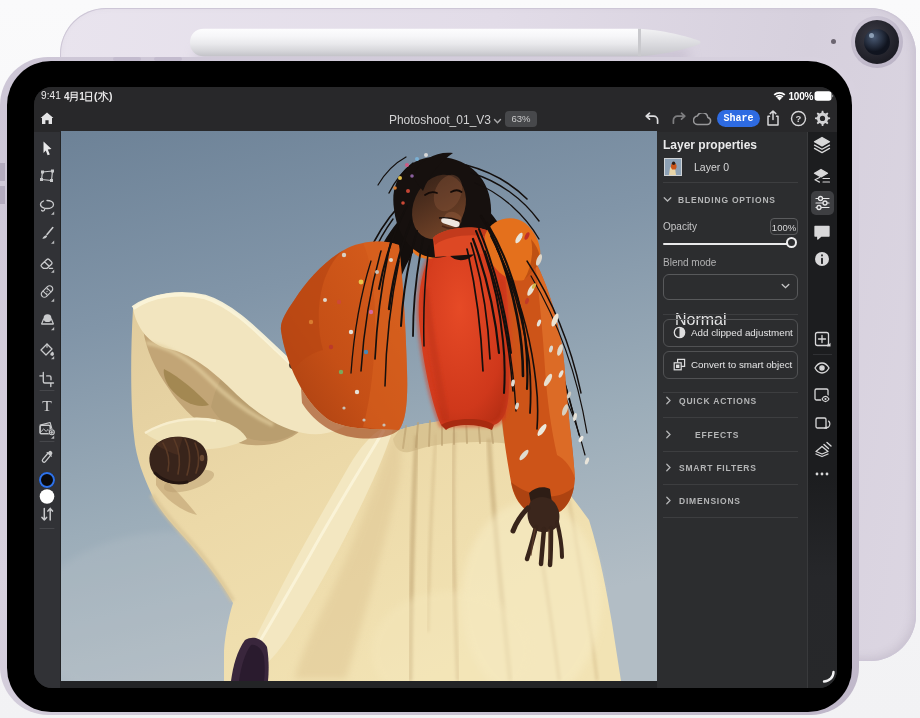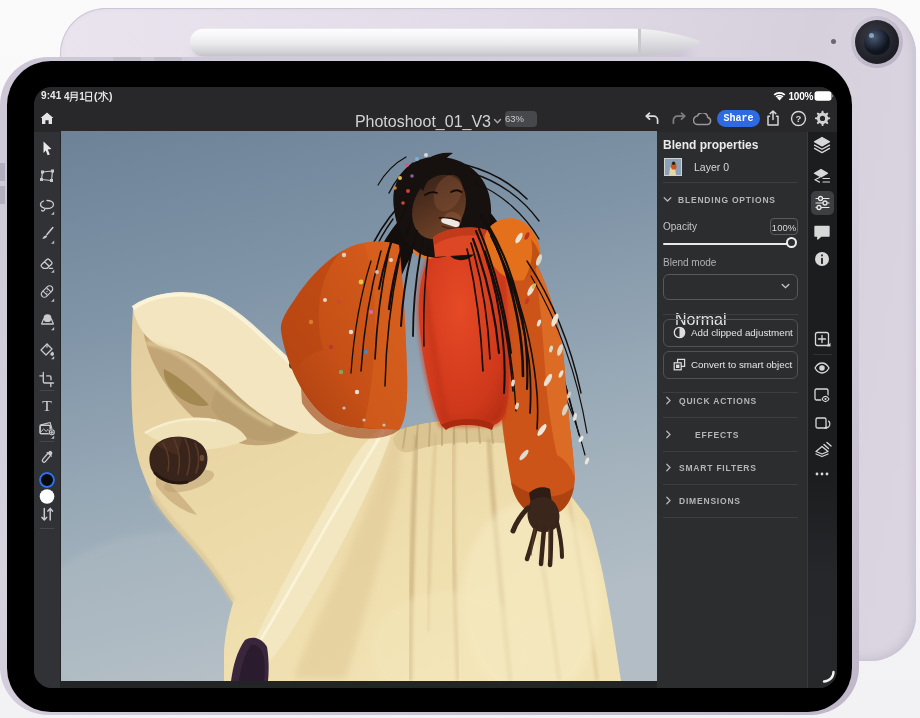--- a/index.html
+++ b/index.html
@@ -26,21 +26,21 @@
     background:linear-gradient(150deg,#cdc6d6 0%,#d8d2df 45%,#bfb7c9 100%);}
   .front-inner{position:absolute;left:7px;top:4px;right:7px;bottom:3px;background:#000;border-radius:44px;}
   .btn-mark{background:#b4acbf;}
   
   .screen{left:34px;top:87px;width:803px;height:601px;border-radius:18px;background:#232426;overflow:hidden;}
   .topbar{left:0;top:0;width:803px;height:45px;background:#28282a;}
   .toolbar{left:0;top:45px;width:26px;height:556px;background:#313236;}
   .panel{left:623px;top:45px;width:150px;height:556px;background:#2c2d2f;}
   .sidebar{left:774px;top:45px;width:29px;height:556px;background:linear-gradient(180deg,#1c1d1f 0%,#1c1d1f 62%,#26272a 80%,#27282a 100%);}
   .vdiv{left:773px;top:45px;width:1px;height:556px;background:#393a3c;}
-  .status{color:#ecebec;font-size:10px;font-weight:700;letter-spacing:.1px;text-align:right;}
+  .status{color:#ecebec;font-size:10px;font-weight:400;letter-spacing:.1px;text-align:right;}
   .hdiv{background:#3d3e40;height:1px;left:629px;width:135px;}
   .sec{color:#b4b5b6;font-size:8.5px;font-weight:700;letter-spacing:.8px;}
 </style>
 </head>
 <body>
   <div class="abs back-ipad"></div>
   <div class="abs cam-ring"></div>
   <div class="abs cam-dark"></div>
   <div class="abs cam-lens"></div>
   <div class="abs cam-glint"></div>
@@ -100,25 +100,25 @@
       </g>
       <text x="15.5" y="10.5" fill="#ffffff" font-size="10" font-weight="bold" font-family="Liberation Sans" letter-spacing="-0.2">100%</text>
       <rect x="41.5" y="2.2" width="17" height="9.6" rx="2.8" fill="#ffffff"></rect>
       <path d="M59.3,5.6 v3 a1.9,1.9 0 0 0 0,-3" fill="#ffffff" opacity=".65"></path>
     </svg>
 
     <svg class="abs" style="left:6px;top:25px;" width="14" height="13" viewBox="0 0 14 13">
       <path d="M7,0.5 L13.4,6 L12,6 L12,12 L8.6,12 L8.6,8.2 L5.4,8.2 L5.4,12 L2,12 L2,6 L0.6,6 Z" fill="#e4e4e5"></path>
     </svg>
 
-    <div class="abs" style="left:297px;top:26px;width:160px;text-align:right;color:#d2d2d3;font-size:16px;">Photoshoot_01_V3</div>
+    <div class="abs" style="left:297px;top:26px;width:160px;text-align:right;color:#d2d2d3;font-size:12px;">Photoshoot_01_V3</div>
     <svg class="abs" style="left:459px;top:31px;" width="9" height="7" viewBox="0 0 9 7">
       <path d="M1.5,1.5 L4.5,4.7 L7.5,1.5" fill="none" stroke="#a9a9ab" stroke-width="1.4" stroke-linecap="round"></path>
     </svg>
-    <div class="abs" style="left:471px;top:24px;width:32px;height:16px;background:#47484b;border-radius:4px;color:#c9c9ca;font-size:9.5px;text-align:left;line-height:16px;">63%</div>
+    <div class="abs" style="left:471px;top:24px;width:32px;height:16px;background:#47484b;border-radius:4px;color:#c9c9ca;font-size:9.5px;text-align:center;line-height:16px;">63%</div>
 
     <svg class="abs" style="left:610px;top:24px;" width="16" height="15" viewBox="0 0 16 15">
       <path d="M5.5,2.2 L2.2,5.2 L5.5,8.2 M2.4,5.2 h7.2 a4,4 0 0 1 4,4 v3" fill="none" stroke="#dddddf" stroke-width="1.7" stroke-linecap="round" stroke-linejoin="round"></path>
     </svg>
     <svg class="abs" style="left:637px;top:24px;" width="16" height="15" viewBox="0 0 16 15">
       <path d="M10.5,2.2 L13.8,5.2 L10.5,8.2 M13.6,5.2 h-7.2 a4,4 0 0 0 -4,4 v3" fill="none" stroke="#7e7e80" stroke-width="1.7" stroke-linecap="round" stroke-linejoin="round"></path>
     </svg>
     <svg class="abs" style="left:659px;top:26px;" width="19" height="13" viewBox="0 0 19 13">
       <path d="M5,11.5 a4.2,4.2 0 0 1 -.6,-8.4 a5.4,5.4 0 0 1 10.4,1.3 a3.6,3.6 0 0 1 -.6,7.1 Z" fill="none" stroke="#98989a" stroke-width="1.5" stroke-linejoin="round"></path>
     </svg>
@@ -495,21 +495,21 @@
       </g>
       <g fill="none" stroke="#5c3b28" stroke-width="1.4" stroke-linecap="round" opacity=".8">
         <path d="M474,398 C472,408 471,416 470,424"></path>
         <path d="M488,399 C488,409 488,418 488,428"></path>
       </g>
     </svg>
 
     <div class="abs panel"></div>
     <div class="abs vdiv"></div>
     <div class="abs sidebar"></div>
-    <div class="abs" style="left:629px;top:51px;color:#eaeaeb;font-size:12px;font-weight:bold;">Blend properties</div>
+    <div class="abs" style="left:629px;top:51px;color:#eaeaeb;font-size:12px;font-weight:bold;">Layer properties</div>
     <div class="abs" style="left:630px;top:71px;width:18px;height:18px;background:#8ea2b2;border:1px solid #cfd3d6;box-sizing:border-box;">
       <svg width="16" height="16" viewBox="0 0 16 16">
         <rect width="16" height="16" fill="#8da1b5"></rect>
         <path d="M4,16 L5,9 C6,6.5 9,6.5 10,9 L11,16 Z" fill="#e8d5a8"></path>
         <path d="M6,8.5 C5.5,5.5 7,3.5 9,4 C11,4.2 12,6 11.5,8.5 L10.5,10.5 L7,10.5 Z" fill="#cc5518"></path>
         <circle cx="8.6" cy="4.3" r="1.7" fill="#2e1d16"></circle>
       </svg>
     </div>
     <div class="abs" style="left:660px;top:74px;color:#d6d6d7;font-size:10.5px;text-align:right;">Layer 0</div>
     <div class="abs hdiv" style="top:95px;"></div>

